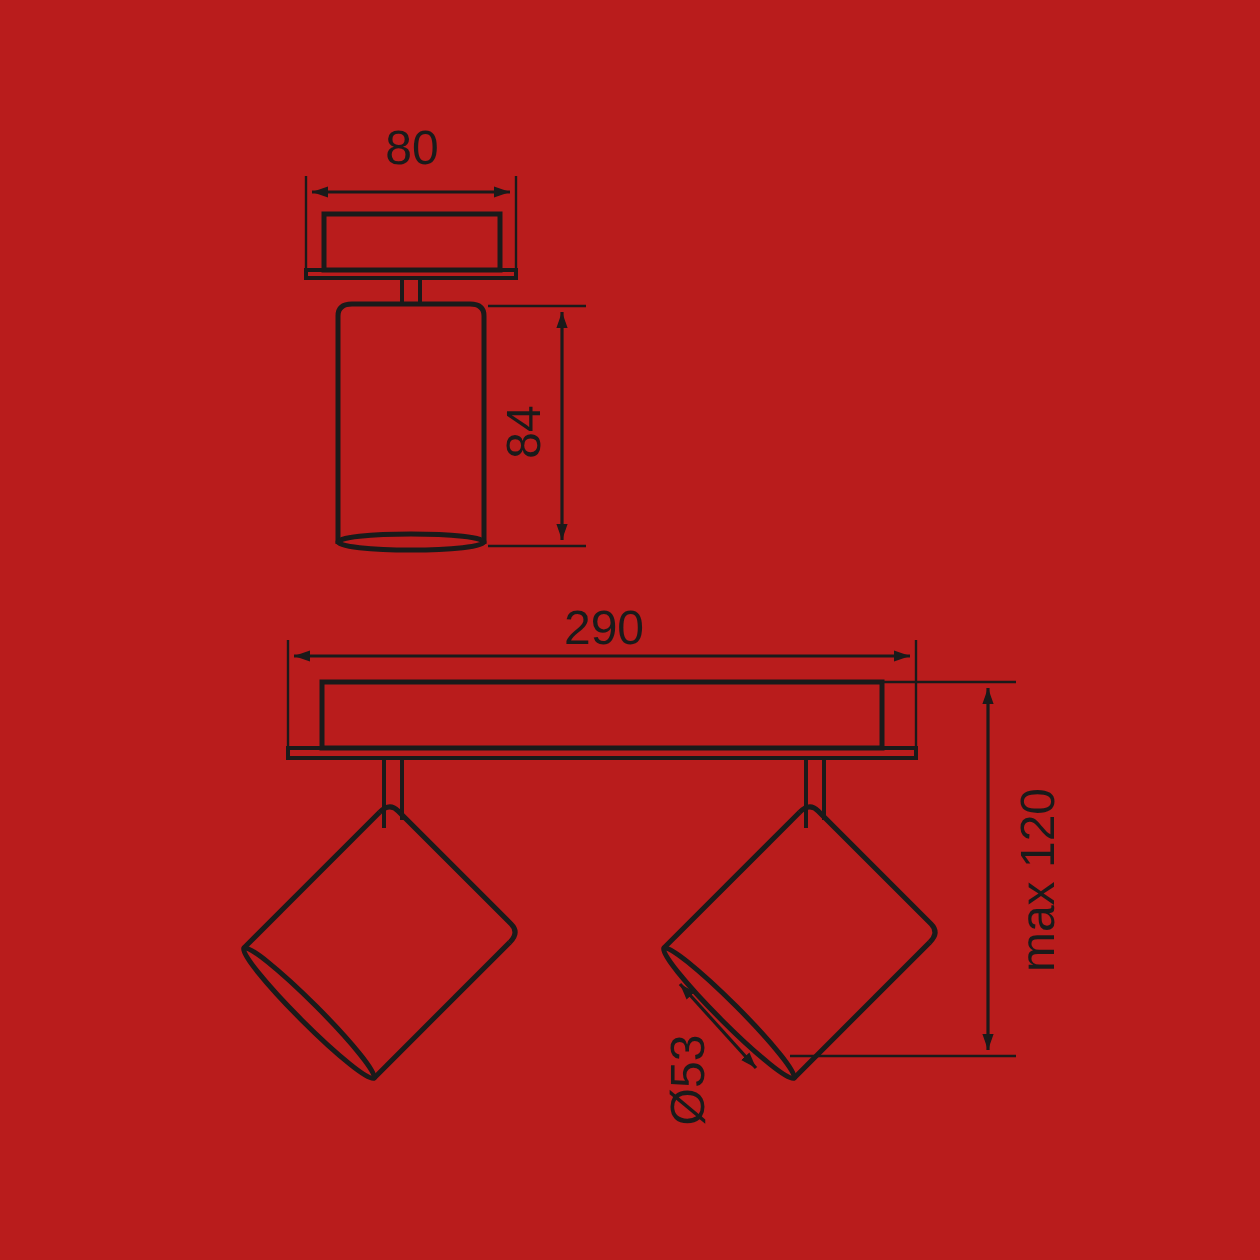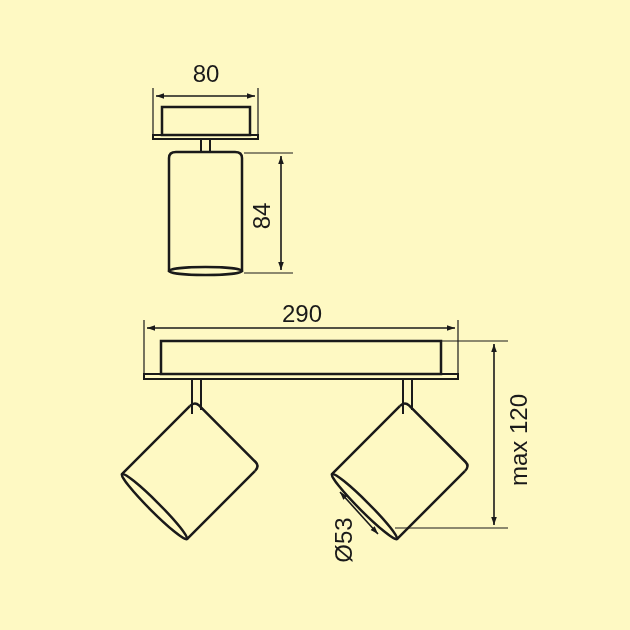--- a/index.html
+++ b/index.html
@@ -1,16 +1,16 @@
 <!DOCTYPE html>
 <html><head>
 <meta charset="utf-8">
 <style>
   html, body { margin: 0; padding: 0; background: #ffffff; }
-  #canvas { position: relative; width: 630px; height: 630px; background: #fef9c3; overflow: hidden; }
+  #canvas { position: relative; width: 630px; height: 630px; background: #b91c1c; overflow: hidden; }
   svg { position: absolute; left: 0; top: 0; }
   .dim-text { font-family: "Liberation Sans", sans-serif; font-size: 24px; fill: #1a1a1a; font-stretch: condensed; }
 </style>
 </head>
 <body>
 
 <div id="canvas">
 <svg width="630" height="630" viewBox="0 0 630 630" xmlns="http://www.w3.org/2000/svg">
   <defs>
     <marker id="arr" viewBox="0 0 10 10" refX="10" refY="5" markerWidth="8" markerHeight="8" orient="auto-start-reverse" markerUnits="userSpaceOnUse">

